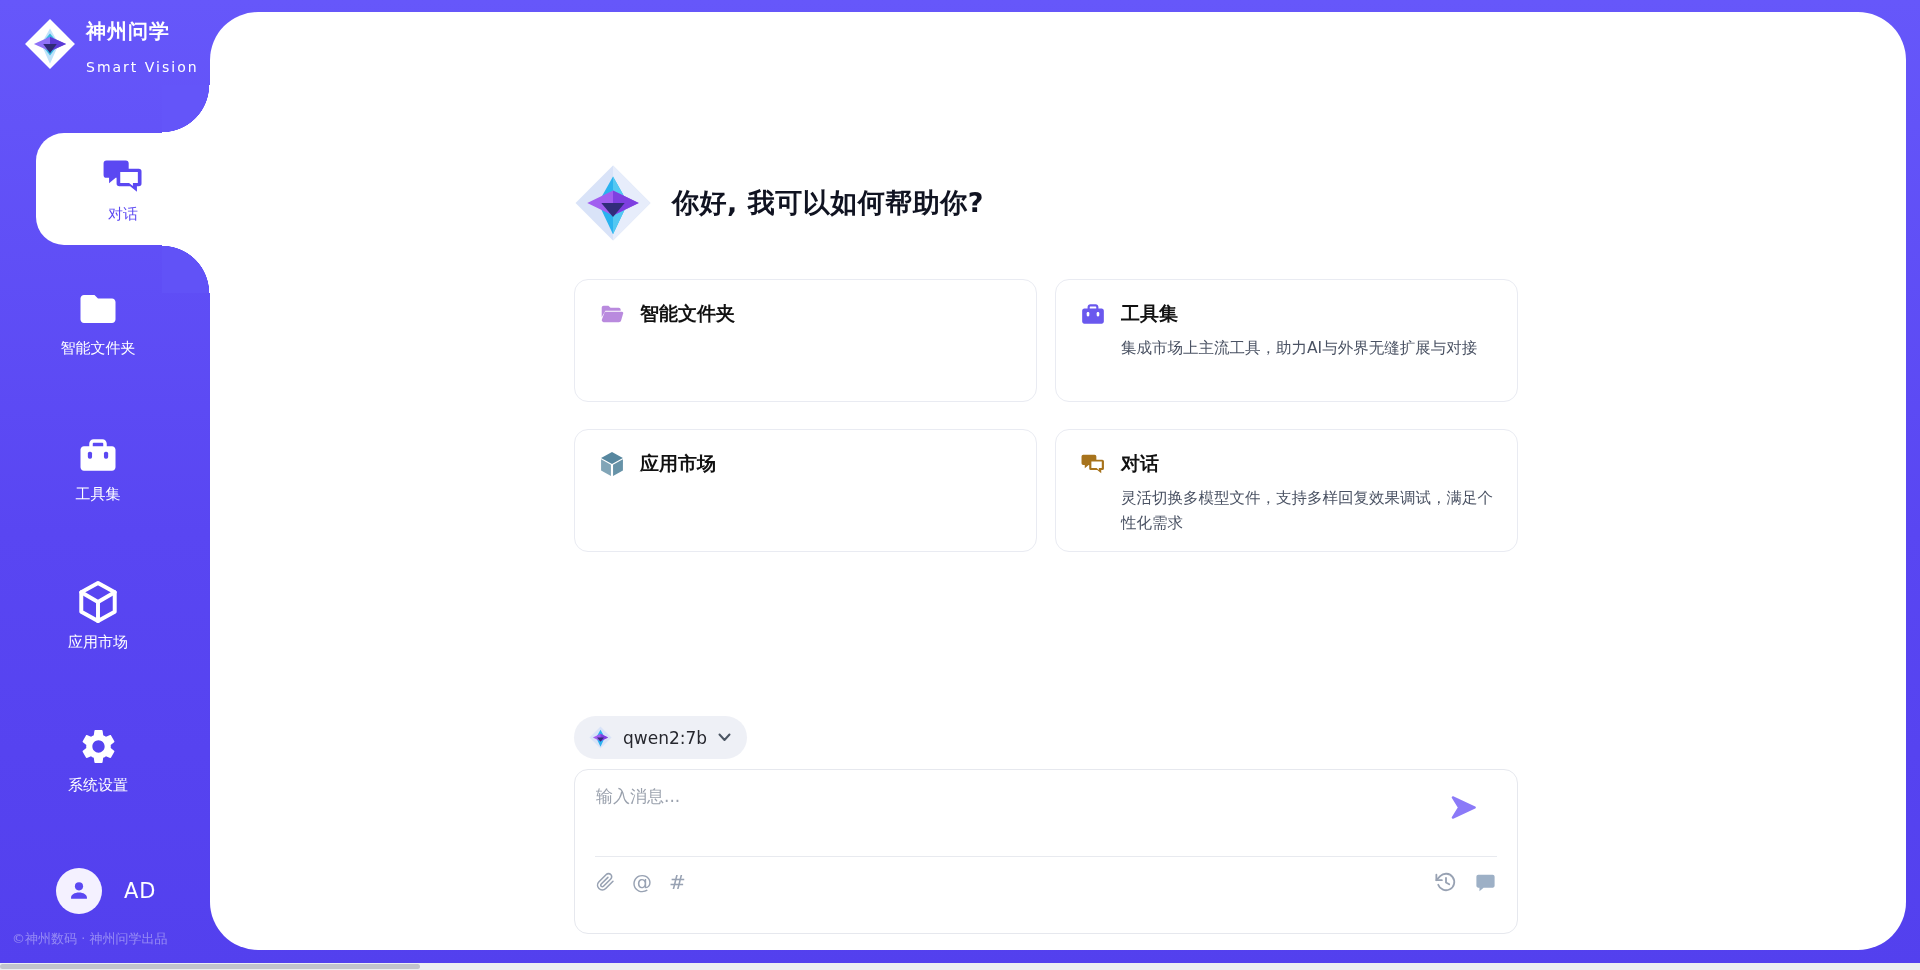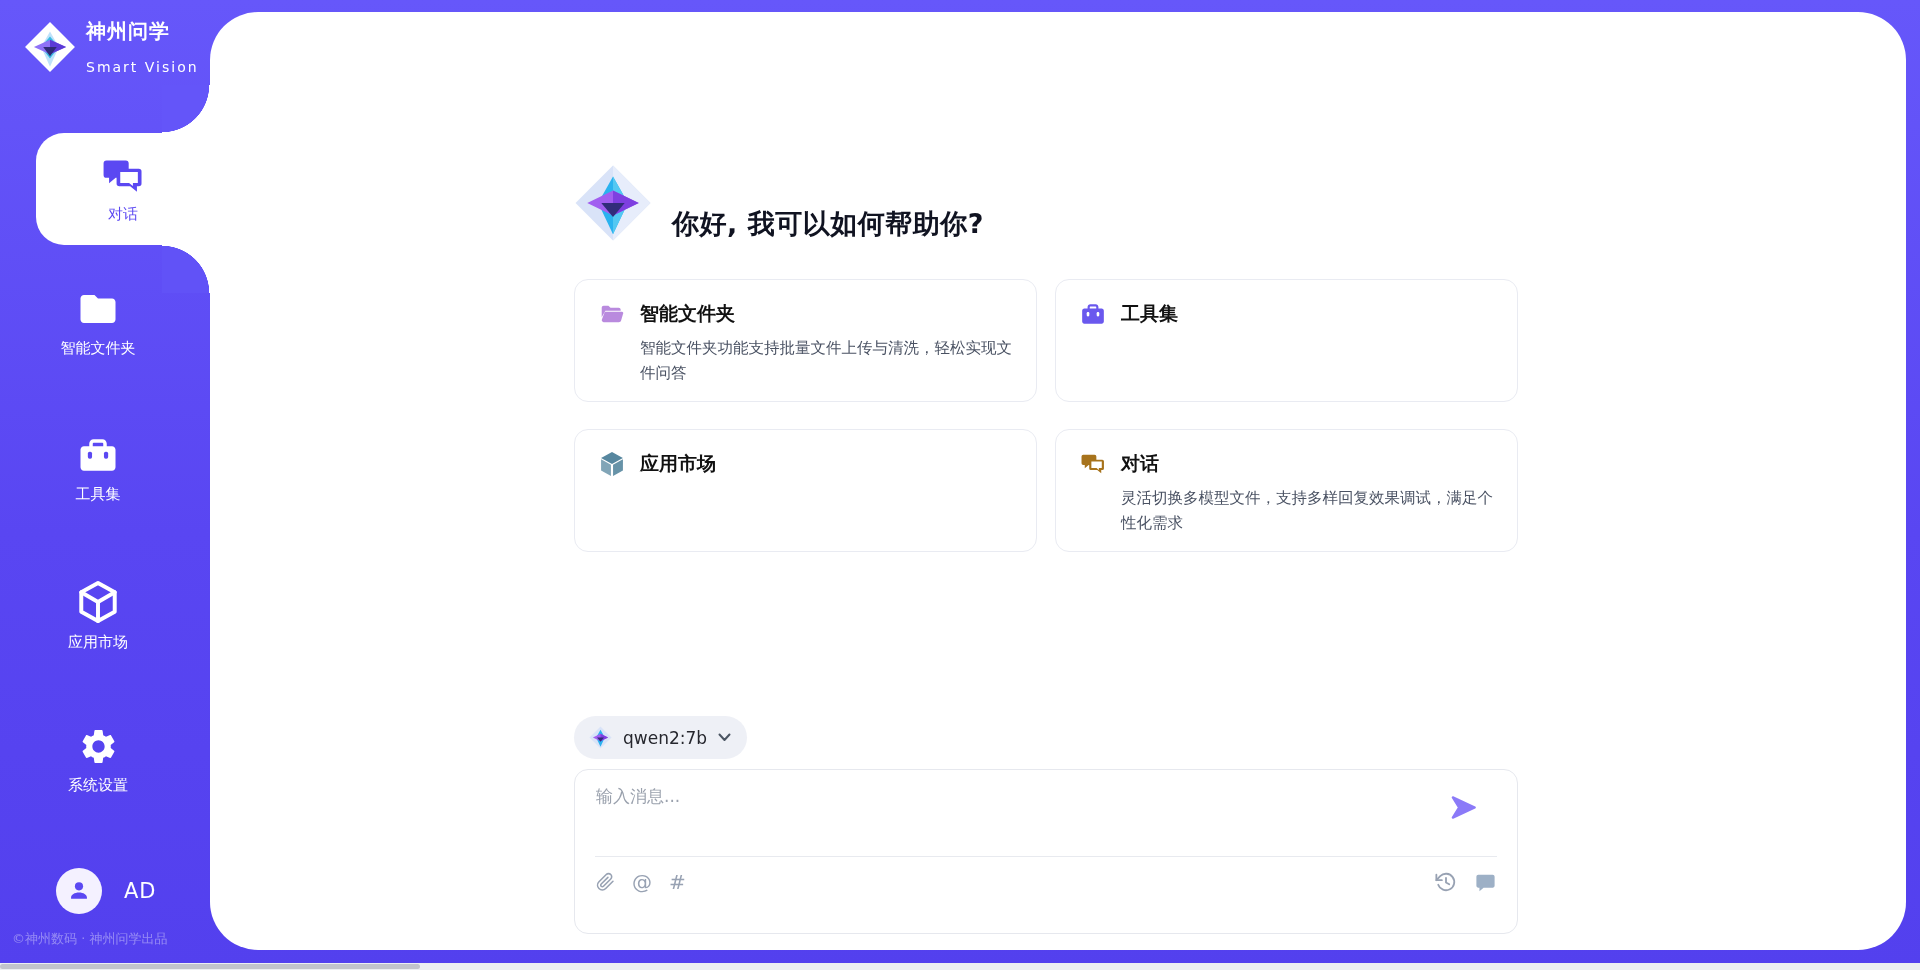--- a/index.html
+++ b/index.html
@@ -5,21 +5,21 @@
   * { margin:0; padding:0; box-sizing:border-box; }
   html,body { width:1920px; height:970px; overflow:hidden; }
   body {
     font-family:"DejaVu Sans","Liberation Sans",sans-serif;
     background:linear-gradient(180deg,#6657fa 0%,#5946f2 55%,#5340ee 100%);
     position:relative;
   }
 
   
   .sidebar { position:absolute; left:0; top:0; width:210px; height:970px; z-index:2; }
-  .brand { position:absolute; left:24px; top:18px; display:flex; align-items:center; gap:10px; }
+  .brand { position:absolute; left:24px; top:18px; display:flex; align-items:flex-start; gap:10px; }
   .brand-text .cn { color:#fff; font-size:20px; font-weight:700; letter-spacing:1px; }
   .brand-text .en { color:#fff; font-size:14px; letter-spacing:2px; margin-top:14px; }
 
   .tab-active {
     position:absolute; left:36px; top:133px; width:174px; height:112px;
     background:#fff; border-radius:28px 0 0 28px; z-index:3;
     display:flex; flex-direction:column; align-items:center; justify-content:center; gap:7px;
   }
   .tab-active .lbl { color:#5b48f2; font-size:15px; }
   .flare { position:absolute; width:48px; height:48px; left:162px; z-index:3; }
@@ -36,21 +36,21 @@
   .user-name { color:#fff; font-size:21px; letter-spacing:1px; }
   .copyright { position:absolute; left:12px; top:930px; width:196px; color:rgba(255,255,255,.38); font-size:13px; white-space:nowrap; }
 
   
   .panel {
     position:absolute; left:210px; top:12px; width:1696px; height:938px;
     background:#fff; border-radius:48px; z-index:2;
   }
   .content { position:absolute; left:364px; top:0; width:944px; height:938px; }
 
-  .greeting { position:absolute; left:0; top:152px; display:flex; align-items:flex-end; gap:20px; }
+  .greeting { position:absolute; left:0; top:152px; display:flex; align-items:center; gap:20px; }
   .greeting h1 { font-size:27px; font-weight:700; color:#101321; letter-spacing:.5px; }
 
   .cards { position:absolute; left:0; top:267px; width:944px; display:grid;
            grid-template-columns:463px 463px; grid-auto-rows:123px; column-gap:18px; row-gap:27px; }
   .card { border:1px solid #e9ebf2; border-radius:14px; padding:21px 24px; cursor:pointer; background:#fff; }
   .card-head { display:flex; align-items:center; gap:15px; }
   .card-title { font-size:19px; font-weight:700; color:#111; }
   .card-desc { margin:9px 0 0 41px; font-size:15.5px; color:#4a5263; line-height:1.62; }
 
   .model-pill { position:absolute; left:0; top:704px; height:43px; padding:0 16px 0 15px;
@@ -174,32 +174,32 @@
     <div class="cards">
 
       <div class="card">
         <div class="card-head">
           <svg width="26" height="26" viewBox="0 0 24 24" fill="#b98ade">
             <path d="M2.5 6.2c0-1 .8-1.8 1.8-1.8h4.4l1.9 1.9h7.6c1 0 1.8.8 1.8 1.8v.9H5.9L2.5 15V6.2z"></path>
             <path d="M5.3 10h15.9c.8 0 1.3.8 1.1 1.5l-1.9 6.4c-.3.9-1.1 1.6-2.1 1.6H4.2c-1.1 0-1.9-1-1.6-2.1L5.3 10z"></path>
           </svg>
           <span class="card-title">智能文件夹</span>
         </div>
-        <p class="card-desc">智能文件夹功能支持批量文件上传与清洗，轻松实现文件问答</p>
       </div>
 
       <div class="card">
         <div class="card-head">
           <svg width="26" height="26" viewBox="0 0 24 24" fill="#6a58ee">
             <path d="M20 7h-3V5.5C17 4.1 15.9 3 14.5 3h-5C8.1 3 7 4.1 7 5.5V7H4c-1.1 0-2 .9-2 2v10c0 1.1.9 2 2 2h16c1.1 0 2-.9 2-2V9c0-1.1-.9-2-2-2zM9 5.5c0-.3.2-.5.5-.5h5c.3 0 .5.2.5.5V7H9V5.5z"></path>
             <rect x="6.2" y="10.2" width="2.4" height="4" rx="1" fill="#ffffff"></rect>
             <rect x="15.4" y="10.2" width="2.4" height="4" rx="1" fill="#ffffff"></rect>
           </svg>
           <span class="card-title">工具集</span>
         </div>
+        <p class="card-desc">集成市场上主流工具，助力AI与外界无缝扩展与对接</p>
       </div>
 
       <div class="card">
         <div class="card-head">
           <svg width="26" height="26" viewBox="0 0 100 100" fill="#57879f">
             <polygon points="50,4 92,27 50,50 8,27"></polygon>
             <polygon points="8,32 46,53 46,96 8,75" fill-opacity="0.75"></polygon>
             <polygon points="92,32 54,53 54,96 92,75" fill-opacity="0.9"></polygon>
           </svg>
           <span class="card-title">应用市场</span>

